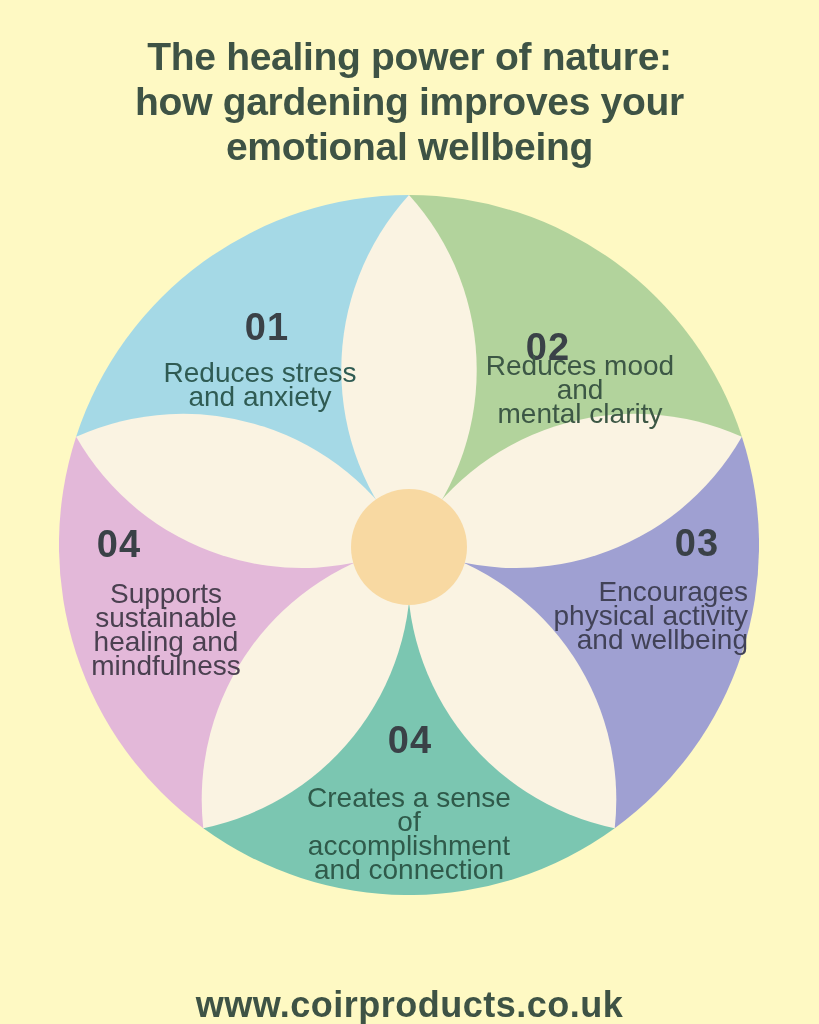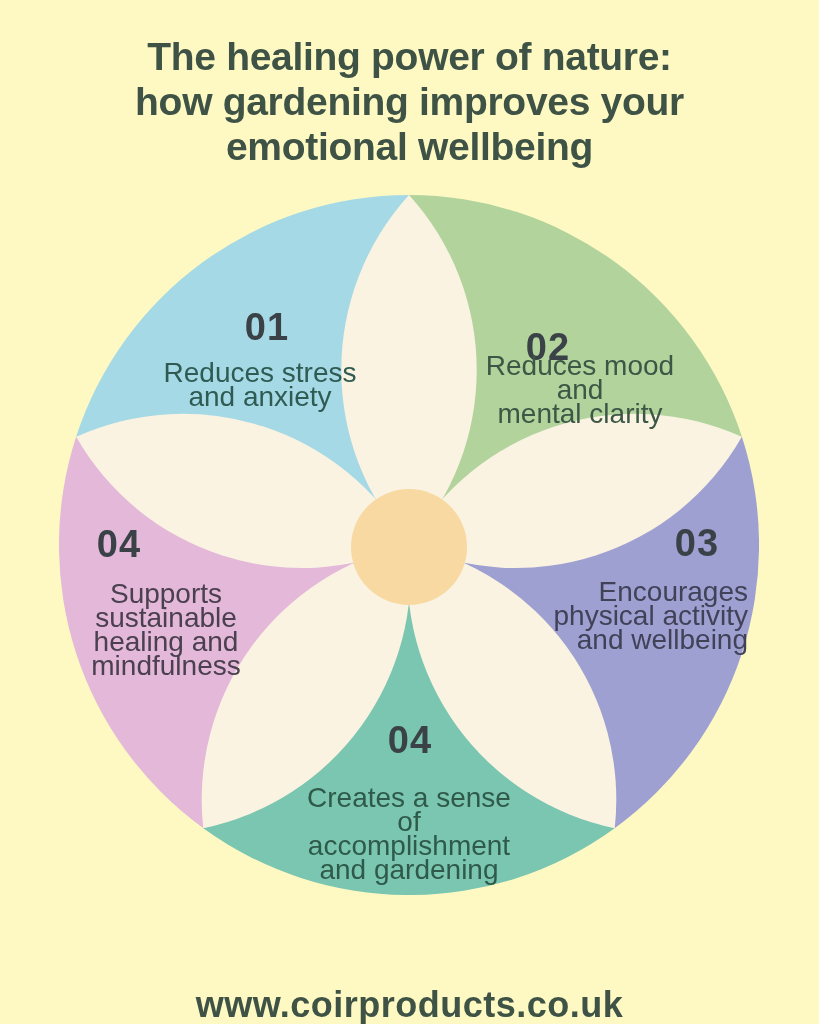--- a/index.html
+++ b/index.html
@@ -85,21 +85,21 @@
 mental clarity</div>
 
   <div class="label num" style="left: 637px; top: 521px; width: 120px; color: rgb(58, 65, 71);">03</div>
   <div class="label desc" style="left: 548px; top: 580px; width: 200px; color: rgb(65, 66, 87); text-align: right;">Encourages
 physical activity
 and wellbeing</div>
 
   <div class="label num" style="left: 350px; top: 718px; width: 120px; color: rgb(58, 65, 71);">04</div>
   <div class="label desc" style="left: 299px; top: 786px; width: 220px; color: rgb(47, 90, 74);">Creates a sense of
 accomplishment
-and gardening</div>
+and connection</div>
 
   <div class="label num" style="left: 59px; top: 522px; width: 120px; color: rgb(58, 65, 71);">04</div>
   <div class="label desc" style="left: 91px; top: 582px; width: 150px; color: rgb(74, 64, 80);">Supports
 sustainable
 healing and
 mindfulness</div>
 
   <div class="footer" style="color: rgb(62, 83, 69); margin-top: 28px;">www.coirproducts.co.uk</div>
 
 </div>

